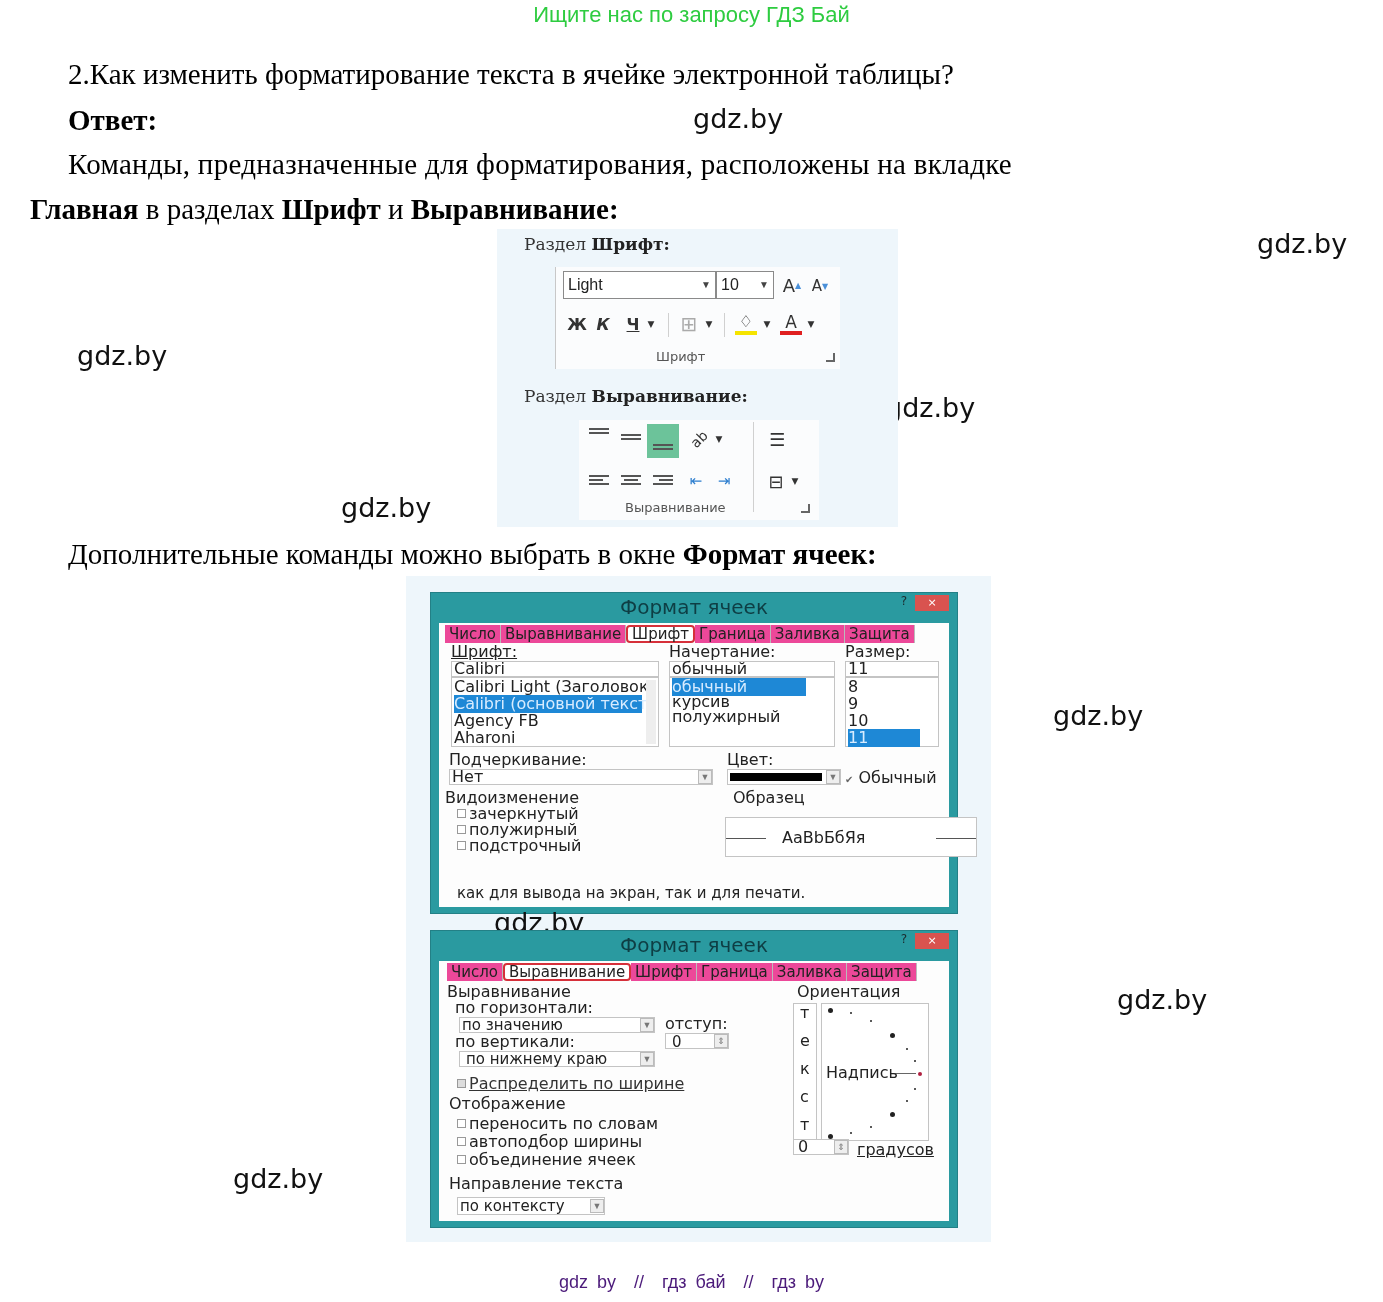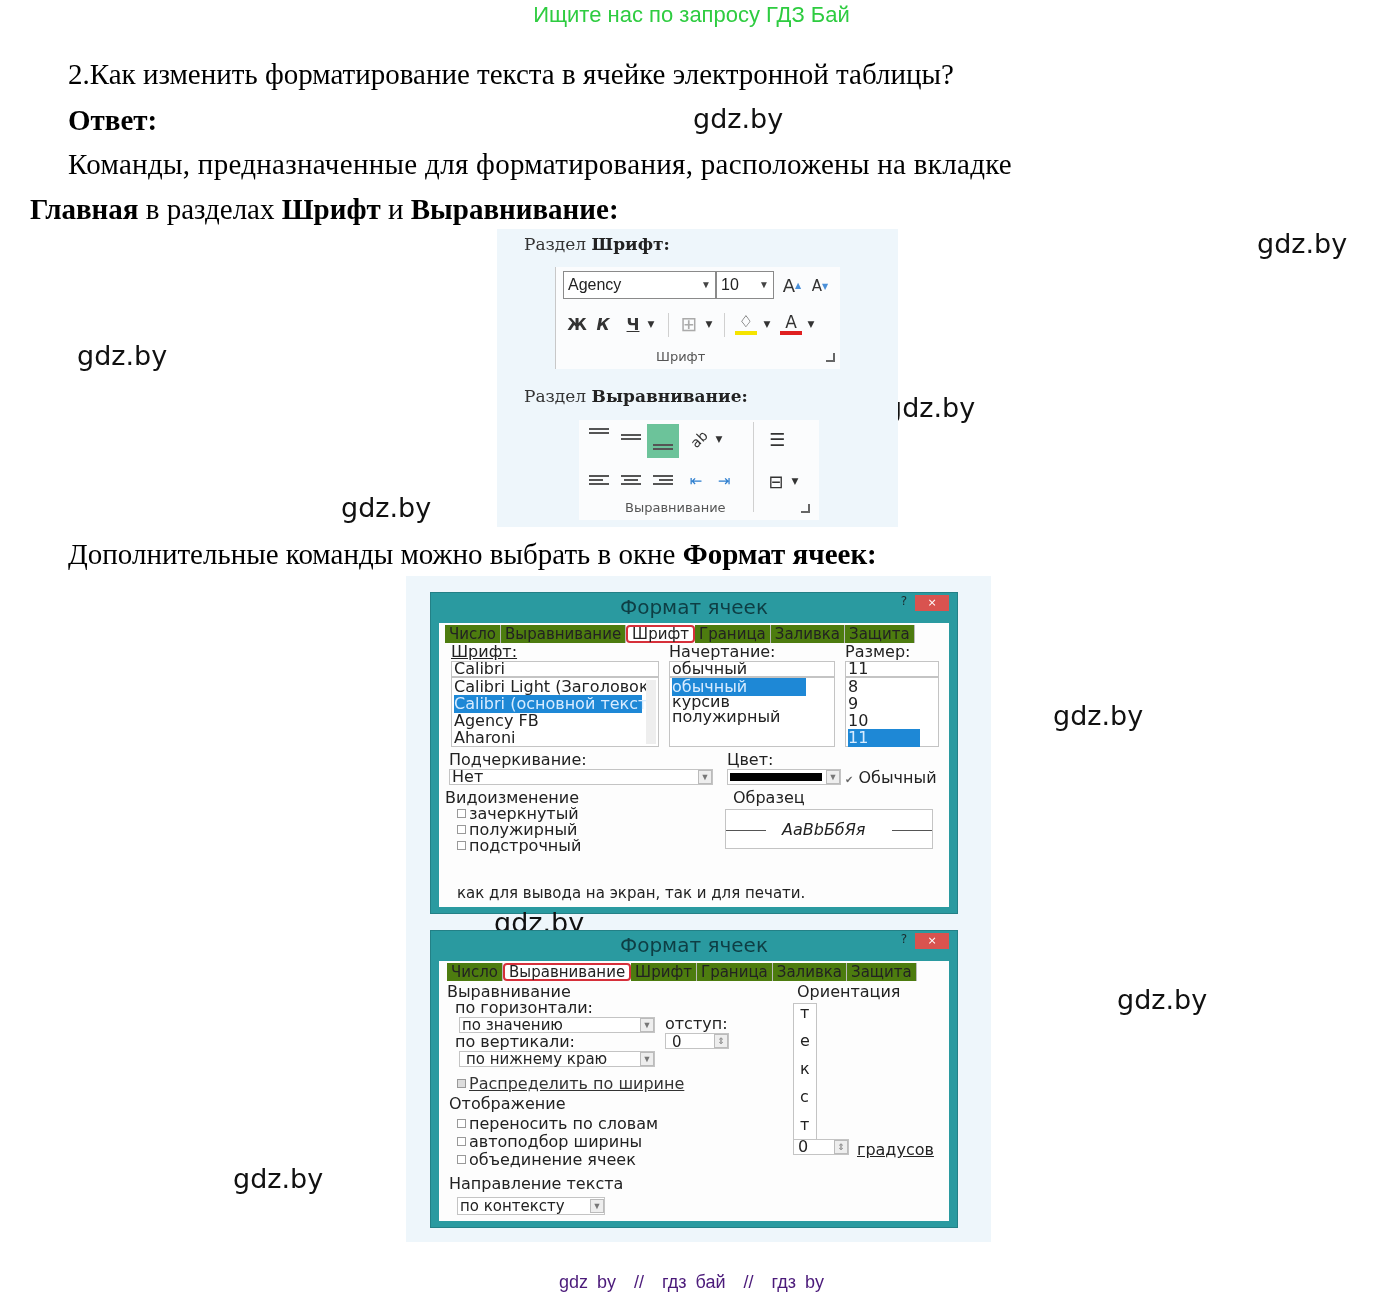--- a/index.html
+++ b/index.html
@@ -31,21 +31,21 @@
   .lines i { display: block; height: 2px; background: #555; margin: 2px 0; }
 
   
   .dlg-bg { background: #eef6fb; }
   .dlg { background: #2a9aa0; border: 1px solid #238086; }
   .dlg-title { position: absolute; left: 0; right: 0; text-align: center; font-family: "DejaVu Sans", sans-serif; font-size: 20px; color: #0e3e44; }
   .dlg-help { position: absolute; color: #1b2b2e; font-family: "DejaVu Sans", sans-serif; font-size: 12px; }
   .dlg-close { position: absolute; width: 34px; height: 16px; background: #d9534f; color: #fff; font-size: 11px; text-align: center; line-height: 16px; font-family: "DejaVu Sans", sans-serif; }
   .dlg-body { position: absolute; background: #fdfdfd; }
   .tabs { position: absolute; display: flex; font-family: "DejaVu Sans", sans-serif; font-size: 15px; color: #222; white-space: nowrap; }
-  .tab { padding: 0 4px; border-right: 1px solid #bbb; line-height: 18px; background: #4d7c0f; }
+  .tab { padding: 0 4px; border-right: 1px solid #bbb; line-height: 18px; background: #ec4899; }
   .tab.active { background: #fff; border: 2px solid #d6303a; border-radius: 4px; line-height: 14px; }
   .dtext { position: absolute; font-family: "DejaVu Sans", sans-serif; font-size: 16px; color: #222; white-space: nowrap; line-height: 18px; }
   .dtext.sm { font-size: 15px; }
   .lbox { position: absolute; border: 1px solid #c4c4c4; background: #fff; }
   .sel { background: #1e88d6; color: #d8ecff; }
   .chk { display: inline-block; width: 9px; height: 9px; border: 1px solid #999; margin-right: 3px; vertical-align: 1px; background: #fff; }
   .combo-arrow { position: absolute; width: 14px; height: 14px; border: 1px solid #bbb; background: #eee; font-size: 9px; text-align: center; line-height: 12px; color: #777; }
   .dot { position: absolute; border-radius: 50%; background: #222; }
 </style>
 </head>
@@ -68,21 +68,21 @@
 <div class="abs wm" style="left:341px; top:492px;">gdz.by</div>
 
 <div class="abs ribbon-panel">
 
   <div class="abs ribbon-caption" style="left:27px; top:5px;">
     <span>Раздел </span><b>Шрифт:</b>
   </div>
 
   <div class="abs ribbon-box" style="left:58px; top:38px; width:285px; height:102px;">
     <div class="field" style="left:7px; top:4px; width:153px; height:28px;">
-      <span>Agency</span>
+      <span>Light</span>
       <span class="dd-arrow" style="right:4px; top:0;">▼</span>
     </div>
     <div class="field" style="left:160px; top:4px; width:58px; height:28px;">
       <span>10</span>
       <span class="dd-arrow" style="right:4px; top:0;">▼</span>
     </div>
     <div class="rib-btn" style="left:225px; top:6px; width:22px; height:24px; font-size:18px;">
         <span>A</span>
         <sup style="font-size:8px;color:#4a90d9;">▲</sup>
       </div>
@@ -243,21 +243,21 @@
       <div class="combo-arrow" style="right:0; top:0;">▼</div>
     </div>
     <div class="dtext" style="left:406px; top:146px;"><span style="font-size:10px; color:#666;">✔</span> <span>Обычный</span></div>
 
     <div class="dtext" style="left:6px; top:166px;">Видоизменение</div>
     <div class="dtext" style="left:18px; top:182px;"><span class="chk"></span><span>зачеркнутый</span></div>
     <div class="dtext" style="left:18px; top:198px;"><span class="chk"></span><span>полужирный</span></div>
     <div class="dtext" style="left:18px; top:214px;"><span class="chk"></span><span>подстрочный</span></div>
 
     <div class="dtext" style="left:294px; top:166px;">Образец</div>
-    <div class="lbox" style="left:286px; top:186px; width:208px; height:40px;font-style:italic;">
+    <div class="lbox" style="left:286px; top:194px; width:252px; height:40px;">
       <div class="abs" style="left:0; top:20px; width:40px; height:1px; background:#555;"></div>
       <div class="dtext" style="left:56px; top:11px;">AaBbБбЯя</div>
       <div class="abs" style="right:0; top:20px; width:40px; height:1px; background:#555;"></div>
     </div>
 
     <div class="dtext sm" style="left:18px; top:261px;">как для вывода на экран, так и для печати.</div>
   </div>
 </div>
 
 <div class="abs wm" style="left:494px; top:907px;">gdz.by</div>
@@ -309,20 +309,37 @@
     </div>
 
     <div class="dtext" style="left:358px; top:22px;">Ориентация</div>
     <div class="lbox" style="left:354px; top:42px; width:24px; height:138px;">
       <div class="dtext" style="left:6px; top:0px;">т</div>
       <div class="dtext" style="left:6px; top:28px;">е</div>
       <div class="dtext" style="left:6px; top:56px;">к</div>
       <div class="dtext" style="left:6px; top:84px;">с</div>
       <div class="dtext" style="left:6px; top:112px;">т</div>
     </div>
+    <div class="lbox" style="left:382px; top:42px; width:108px; height:138px;">
+      <div class="dot" style="left:6px; top:4px; width:5px; height:5px;"></div>
+      <div class="dot" style="left:28px; top:8px; width:2px; height:2px;"></div>
+      <div class="dot" style="left:48px; top:16px; width:2px; height:2px;"></div>
+      <div class="dot" style="left:68px; top:29px; width:5px; height:5px;"></div>
+      <div class="dot" style="left:84px; top:44px; width:2px; height:2px;"></div>
+      <div class="dot" style="left:92px; top:56px; width:2px; height:2px;"></div>
+      <div class="dot" style="left:96px; top:68px; width:4px; height:4px; background:#b02040;"></div>
+      <div class="abs" style="left:70px; top:69px; width:24px; height:1px; background:#666;"></div>
+      <div class="dtext" style="left:4px; top:60px;">Надпись</div>
+      <div class="dot" style="left:92px; top:84px; width:2px; height:2px;"></div>
+      <div class="dot" style="left:84px; top:96px; width:2px; height:2px;"></div>
+      <div class="dot" style="left:68px; top:108px; width:5px; height:5px;"></div>
+      <div class="dot" style="left:48px; top:122px; width:2px; height:2px;"></div>
+      <div class="dot" style="left:28px; top:128px; width:2px; height:2px;"></div>
+      <div class="dot" style="left:6px; top:130px; width:5px; height:5px;"></div>
+    </div>
     <div class="lbox" style="left:354px; top:178px; width:56px; height:16px;">
       <div class="dtext" style="left:4px; top:-2px;">0</div>
       <div class="combo-arrow" style="right:0; top:0;">⇕</div>
     </div>
     <div class="dtext" style="left:418px; top:180px; text-decoration:underline;">градусов</div>
   </div>
 </div>
 
 <div class="abs bottom-banner" style="white-space:pre;">gdz by  //  гдз бай  //  гдз by</div>
 

